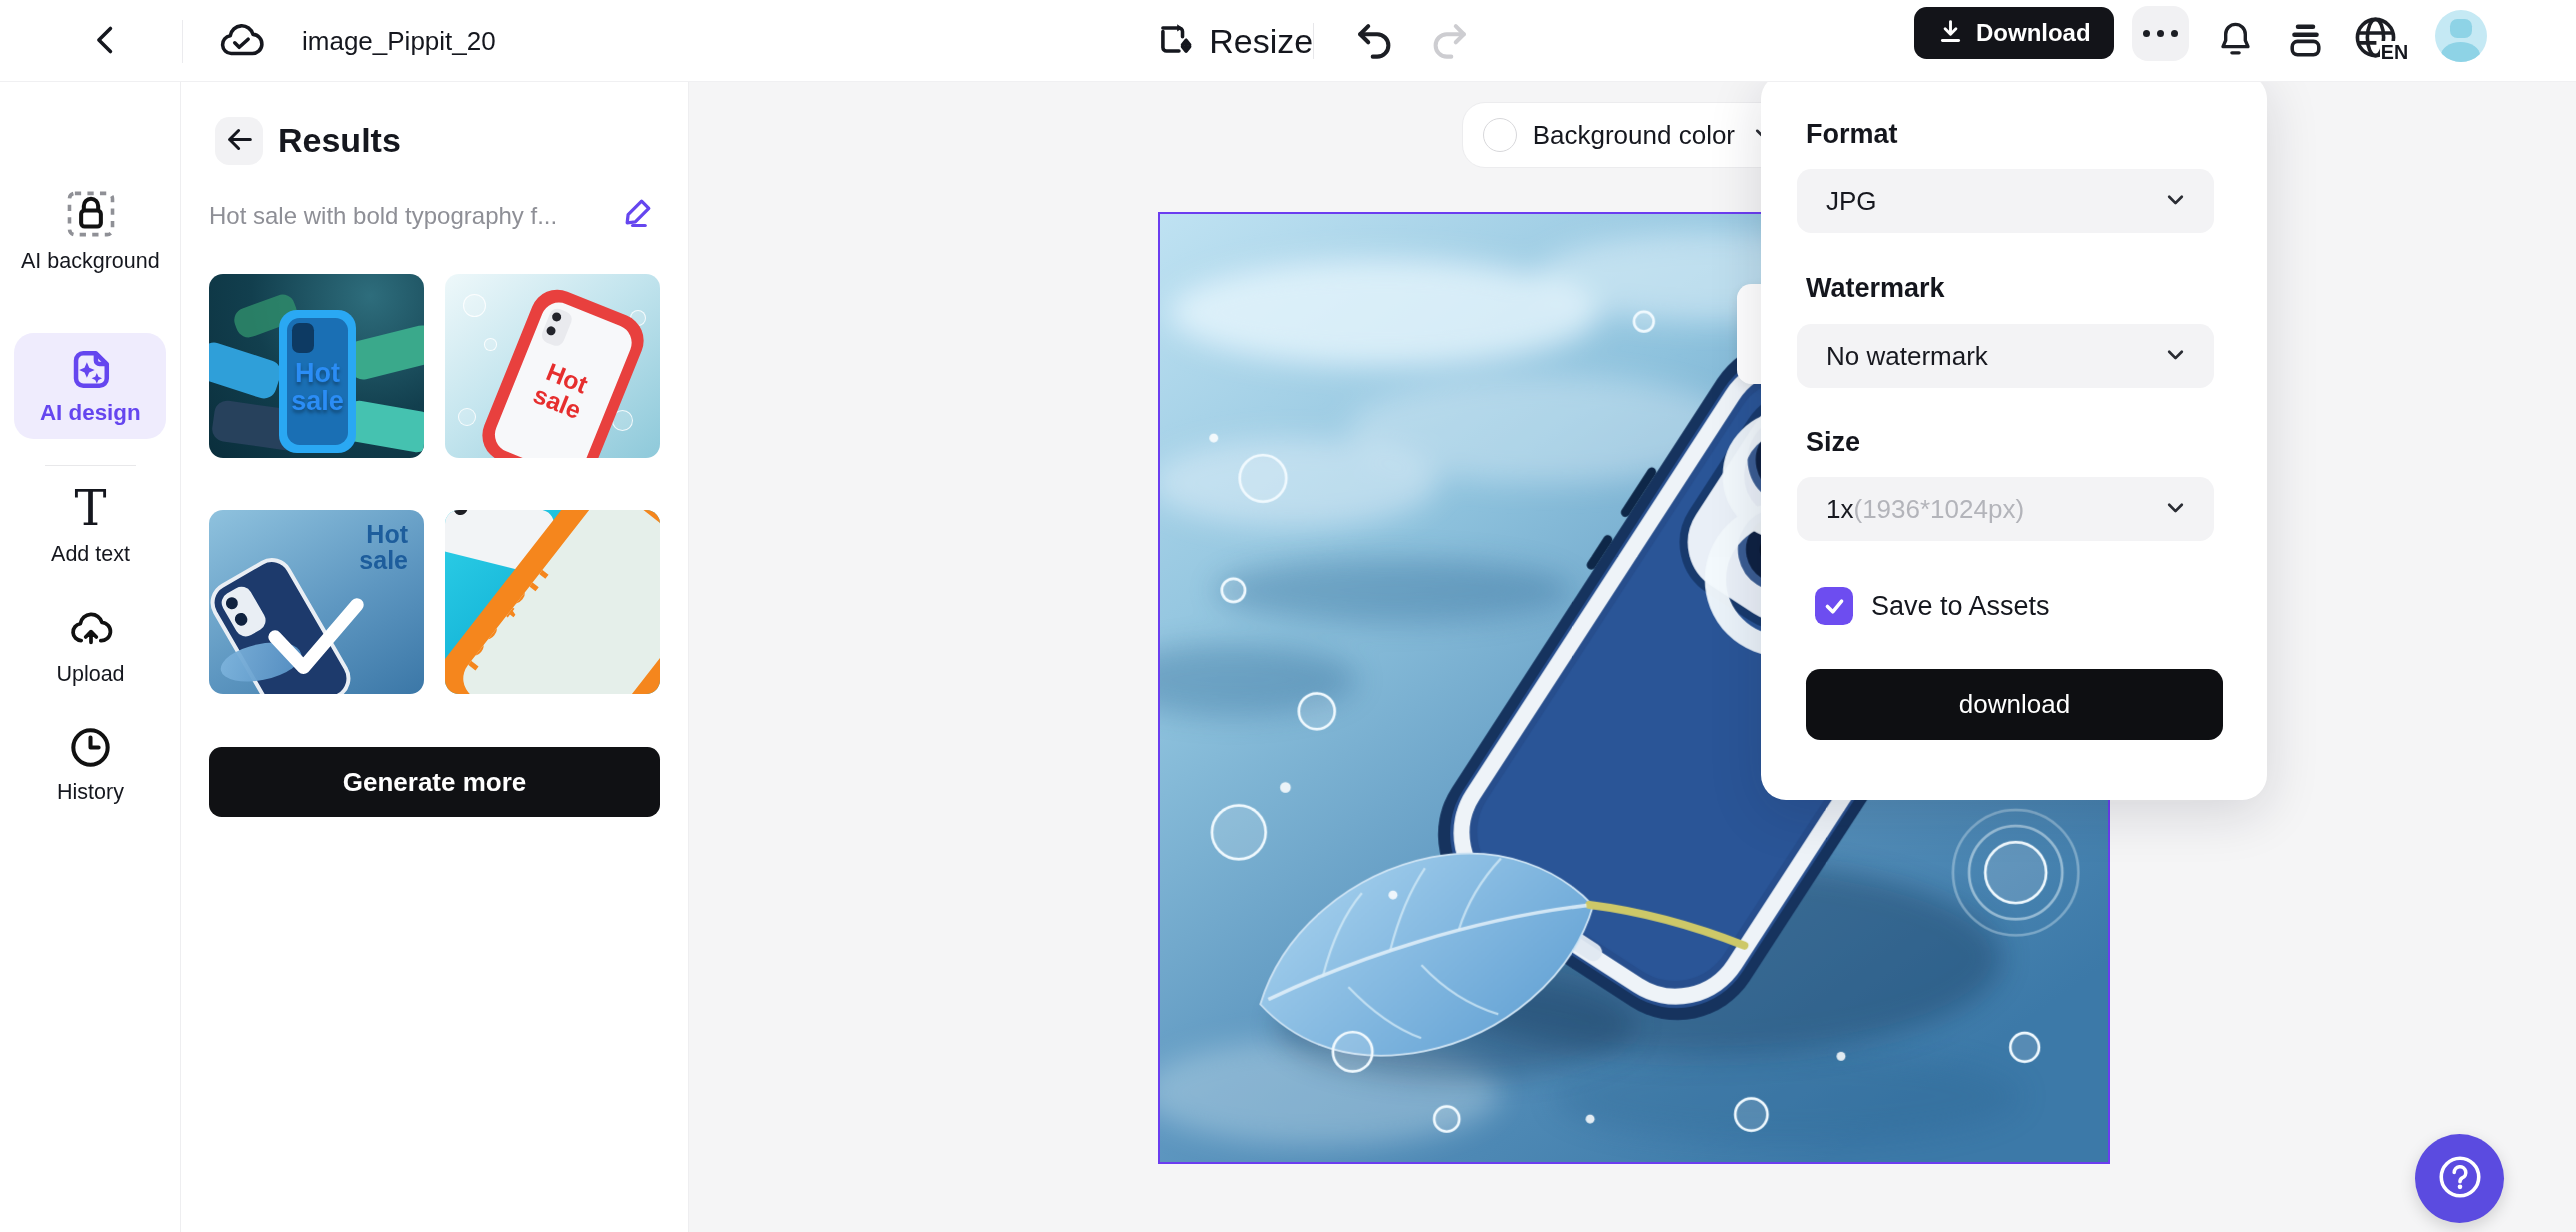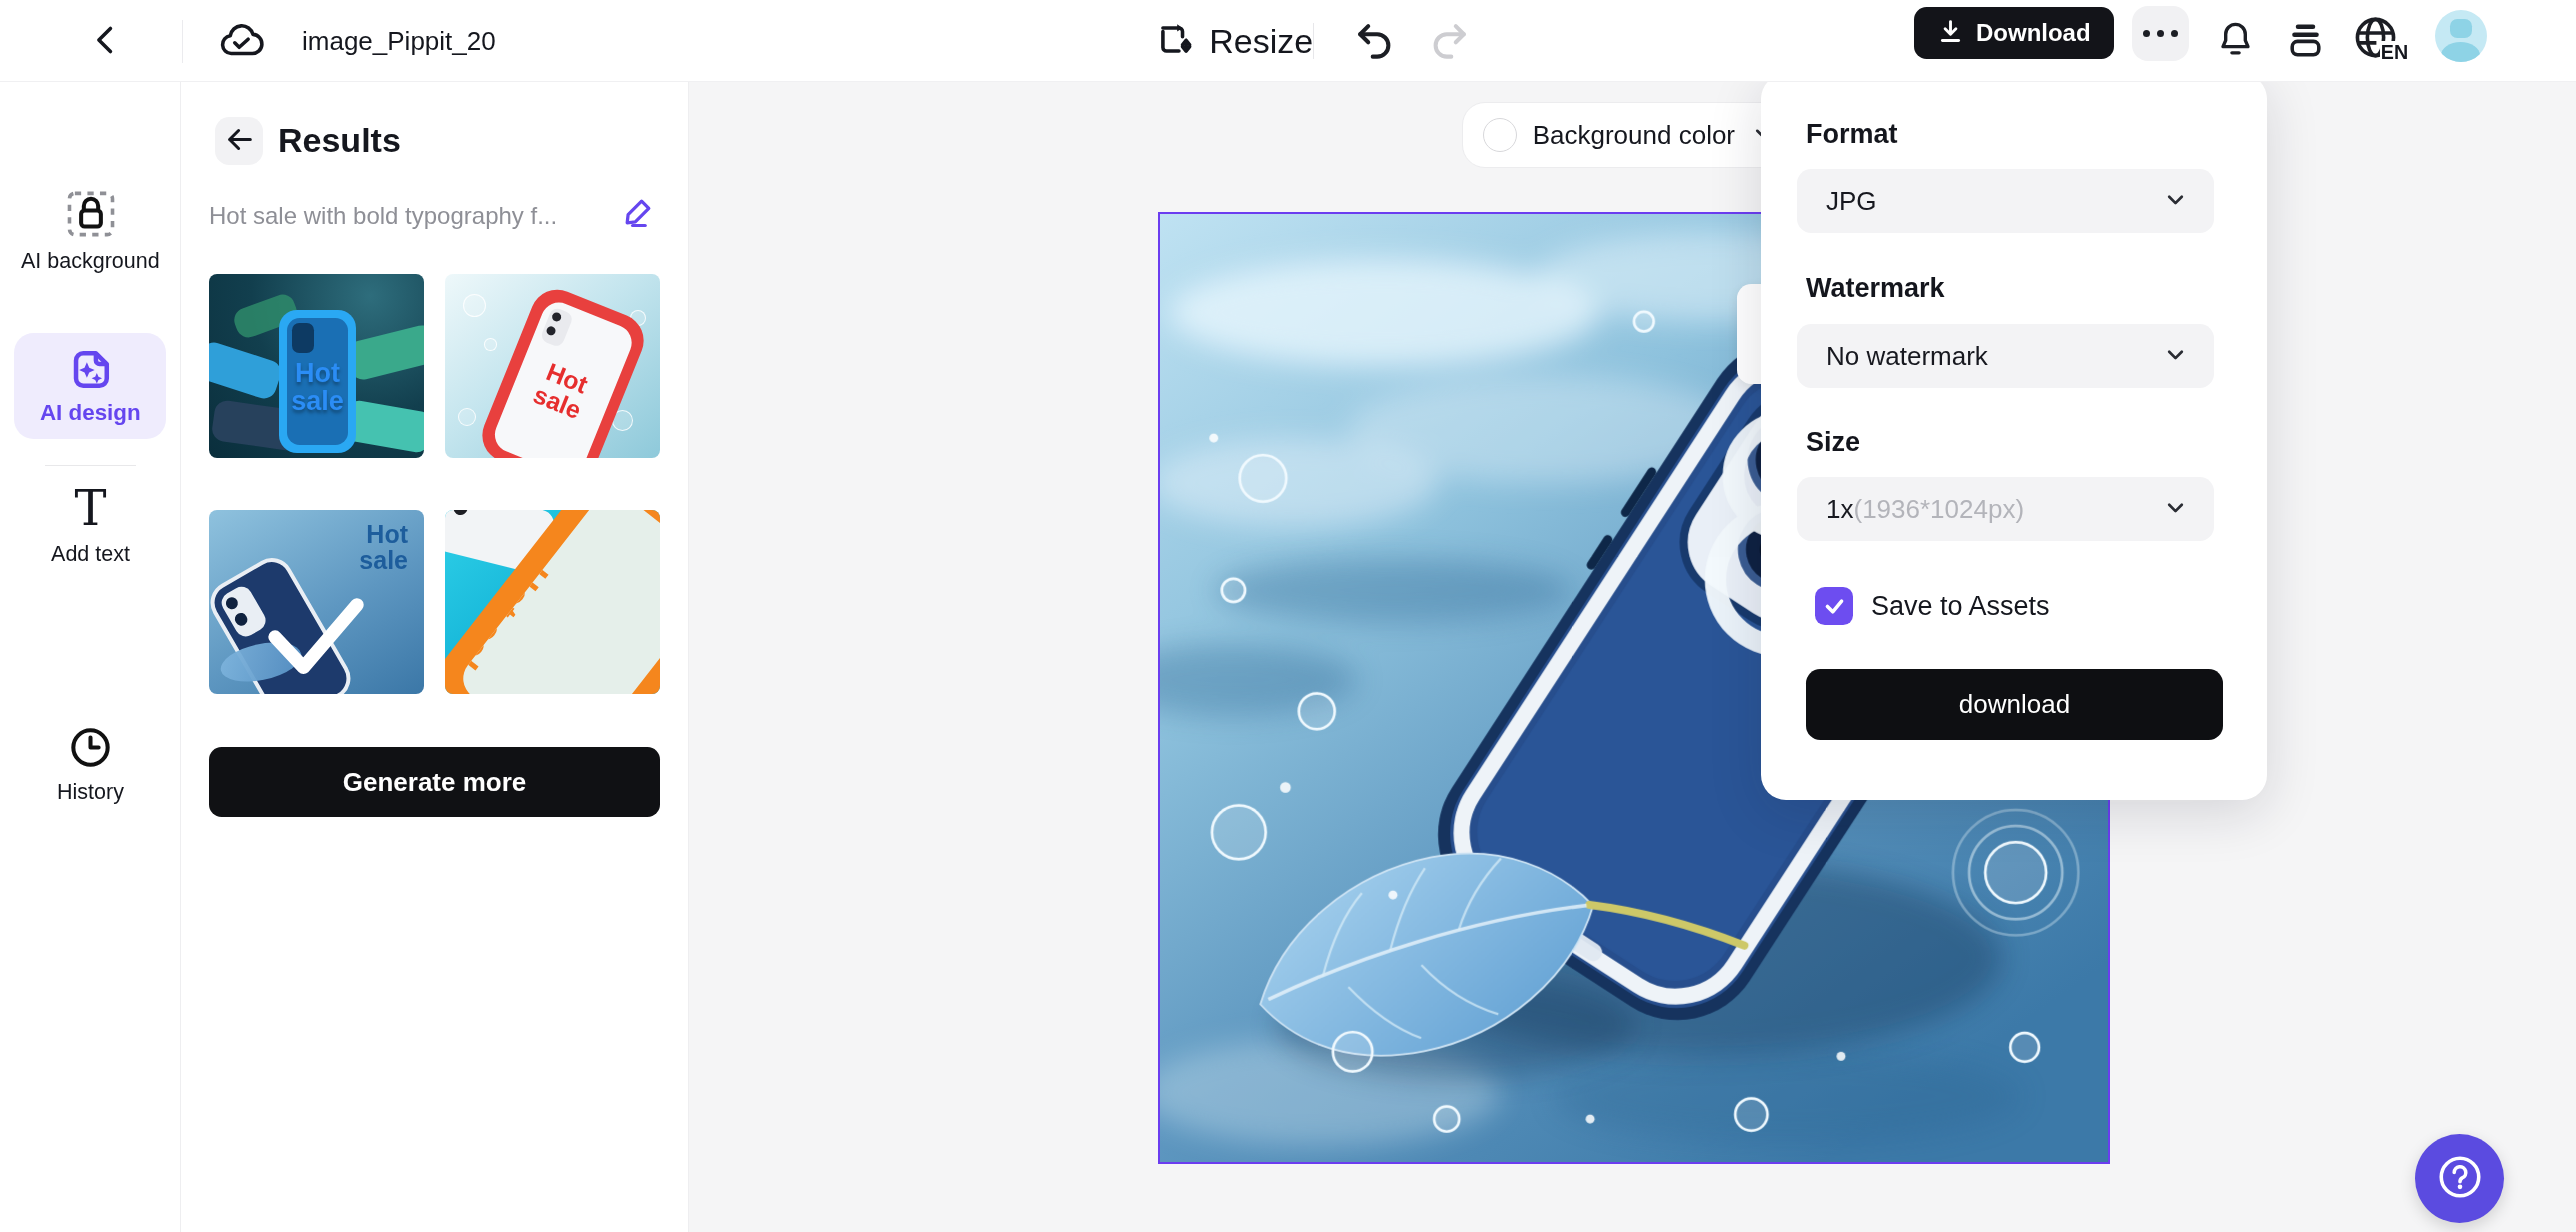--- a/index.html
+++ b/index.html
@@ -46,21 +46,21 @@
   .nav-add-text { top:401px; }
   .nav-add-text .tglyph { font-family:"DejaVu Serif", serif; font-size:48px; line-height:50px; font-weight:500; }
   .nav-upload { top:523px; }
   .nav-history { top:642px; }
   
   .results { position:absolute; left:181px; top:82px; width:508px; height:1150px; background:#fff; border-right:0.9px solid #eeeef0; z-index:5; }
   .res-back { position:absolute; left:34px; top:35px; width:48px; height:48px; background:#f2f2f4; border-radius:14.3px; }
   .res-title { position:absolute; left:97px; top:39px; font-size:34px; font-weight:700; }
   .res-prompt { position:absolute; left:28px; top:120px; width:390px; font-size:24px; color:#8e8f96; white-space:nowrap; overflow:hidden; }
   .res-edit { position:absolute; left:436px; top:111px; width:41px; height:41px; }
-  .thumb { position:absolute; width:215px; height:184px; border-radius:8px; overflow:hidden; cursor:pointer; }
+  .thumb { position:absolute; width:215px; height:184px; border-radius:14px; overflow:hidden; cursor:pointer; }
   .t-pos1 { left:28px;  top:192px; }
   .t-pos2 { left:264px; top:192px; }
   .t-pos3 { left:28px;  top:428px; }
   .t-pos4 { left:264px; top:428px; }
   
   .t1 { background:radial-gradient(circle at 75% 12%, #2e6d7c 0%, #123f4e 52%, #0a2e3c 100%); }
   .t1 .mini { position:absolute; border-radius:12.5px; }
   .t1 .main { position:absolute; left:70px; top:36px; width:77px; height:143px; border-radius:18px; background:#2aa8f3; }
   .t1 .scr { position:absolute; left:8px; top:8px; width:61px; height:127px; border-radius:12.5px; background:#1a6fb4; }
   .t1 .cam { position:absolute; left:5.4px; top:5.4px; width:21.5px; height:30px; border-radius:7.2px; background:#0d3a63; }
@@ -238,20 +238,29 @@
       </span>
       <div class="nav-label">AI design</div>
     </div>
     <div class="nav-divider"></div>
 
     <div class="nav-item nav-add-text">
       <div class="nav-icon tglyph">T</div>
       <div class="nav-label">Add text</div>
     </div>
 
+    <div class="nav-item nav-upload">
+      <span class="nav-icon">
+        <svg width="48" height="48" viewBox="0 0 54 54">
+            <path d="M16 40 a9.5 9.5 0 0 1 -1 -18.9 a12.5 12.5 0 0 1 24.4 -1.4 A9 9 0 0 1 38 40" fill="none" stroke="#111" stroke-width="4.2" stroke-linecap="round" stroke-linejoin="round"></path>
+            <path d="M27 42 v-12 m0 0 l-6 6 m6 -6 l6 6" fill="none" stroke="#111" stroke-width="4.2" stroke-linecap="round" stroke-linejoin="round"></path>
+          </svg>
+      </span>
+      <div class="nav-label">Upload</div>
+    </div>
 
     <div class="nav-item nav-history">
       <span class="nav-icon">
         <svg width="47" height="47" viewBox="0 0 52 52">
             <circle cx="26" cy="26" r="19" fill="none" stroke="#111" stroke-width="4.5"></circle>
             <path d="M26 15 v11 h9" fill="none" stroke="#111" stroke-width="4.5" stroke-linecap="round" stroke-linejoin="round"></path>
           </svg>
       </span>
       <div class="nav-label">History</div>
     </div>

